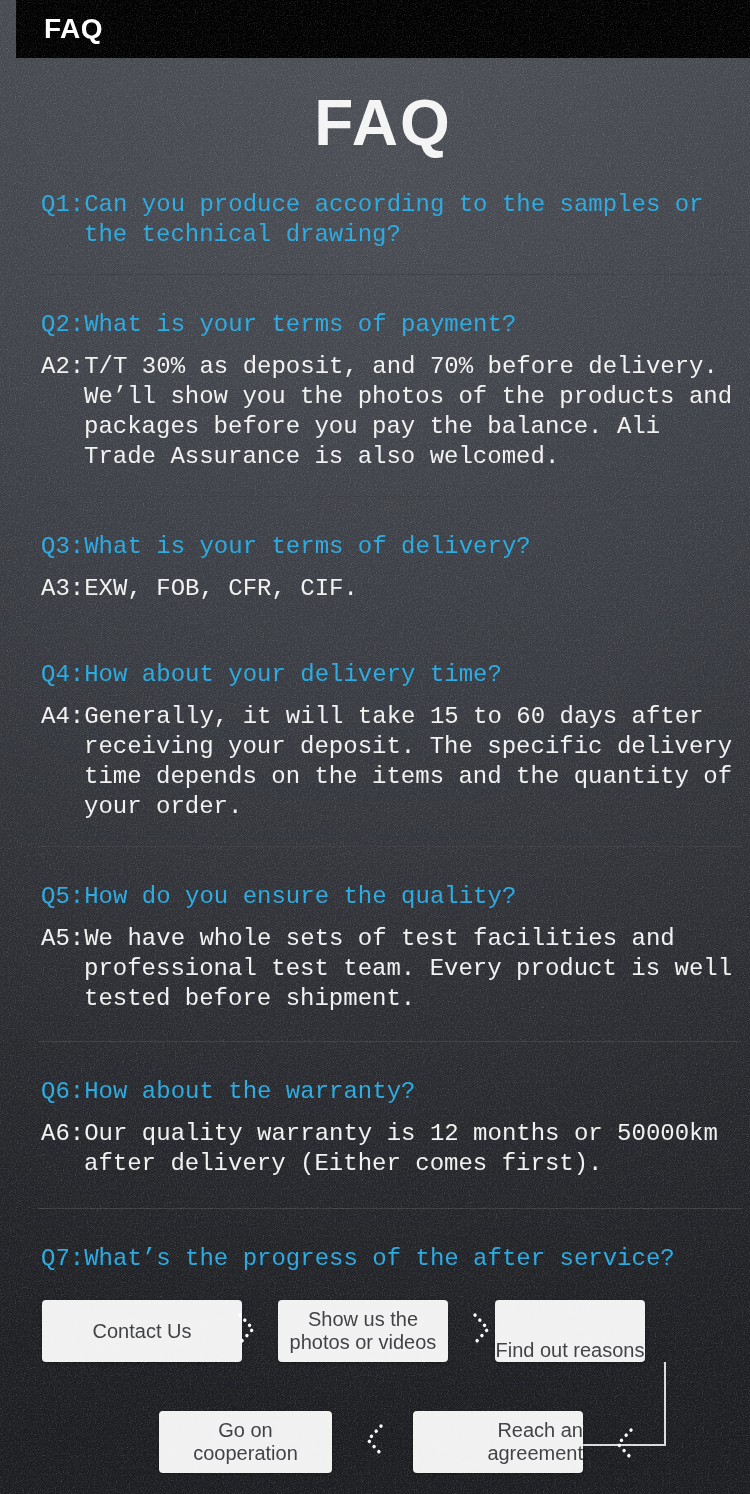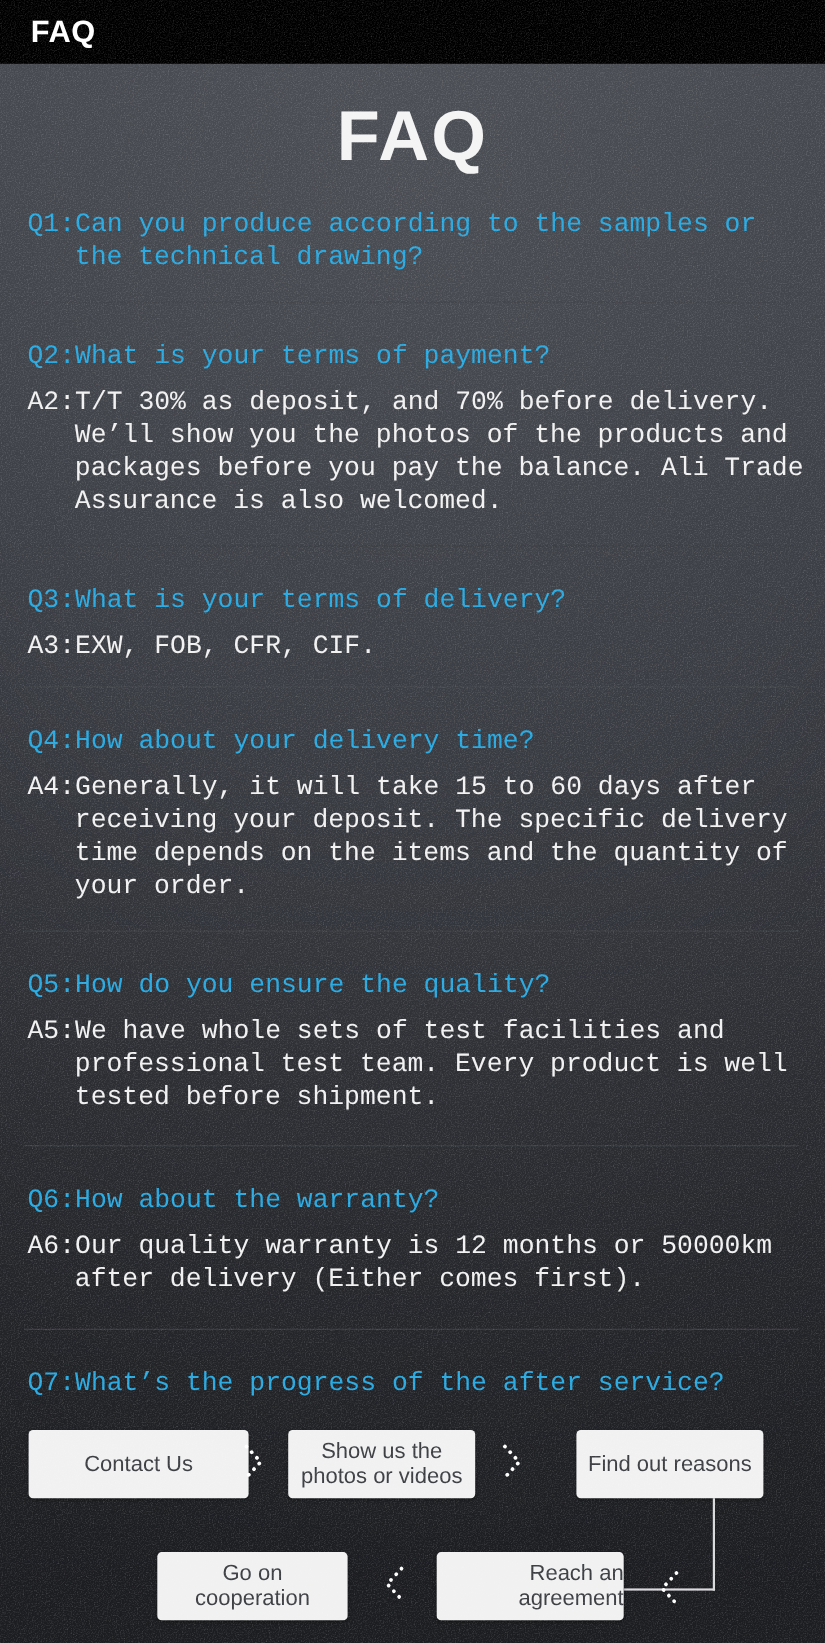--- a/index.html
+++ b/index.html
@@ -7,20 +7,21 @@
   body {
     font-family: "Liberation Sans", "DejaVu Sans", sans-serif;
     background: #202227;
   }
   .page {
     position: relative;
     width: 750px;
     height: 1494px;
     overflow: hidden;
     background: linear-gradient(180deg, #474a51 0%, #3e4148 30%, #35373d 62%, #27292e 100%);
+    padding-left: 16px;
   }
   .vignette {
     position: absolute; inset: 0; z-index: 1; pointer-events: none;
     background: radial-gradient(ellipse 130% 85% at 50% 10%,
                 rgba(255,255,255,0.04) 0%, rgba(0,0,0,0) 45%, rgba(0,0,0,0.30) 100%);
   }
   .content { position: relative; z-index: 2; }
   .noise {
     position: absolute; inset: 0; z-index: 6; pointer-events: none;
     width: 100%; height: 100%;
@@ -96,21 +97,21 @@
     line-height: 23px;
     display: flex;
     flex-direction: column;
     align-items: center;
     justify-content: center;
     text-align: center;
     box-shadow: 0 1px 3px rgba(0,0,0,0.35);
   }
   .b1 { left: 26px;  top: 18px;  width: 200px; }
   .b2 { left: 262px; top: 18px;  width: 170px; }
-  .b3 { left: 524px; top: 18px;  width: 170px; }
+  .b3 { left: 479px; top: 18px;  width: 150px; justify-content: flex-end; }
   .b4 { left: 397px; top: 129px; width: 170px; align-items: flex-end; }
   .b5 { left: 143px; top: 129px; width: 173px; }
 
   .chev { position: absolute; width: 20px; height: 34px; }
   .c1 { left: 221px; top: 30px; }
   .c2 { left: 456px; top: 30px; }
   .c3 { left: 348px; top: 141px; }
   .c4 { left: 598px; top: 145px; z-index: 3; }
 
   .conn-v {

